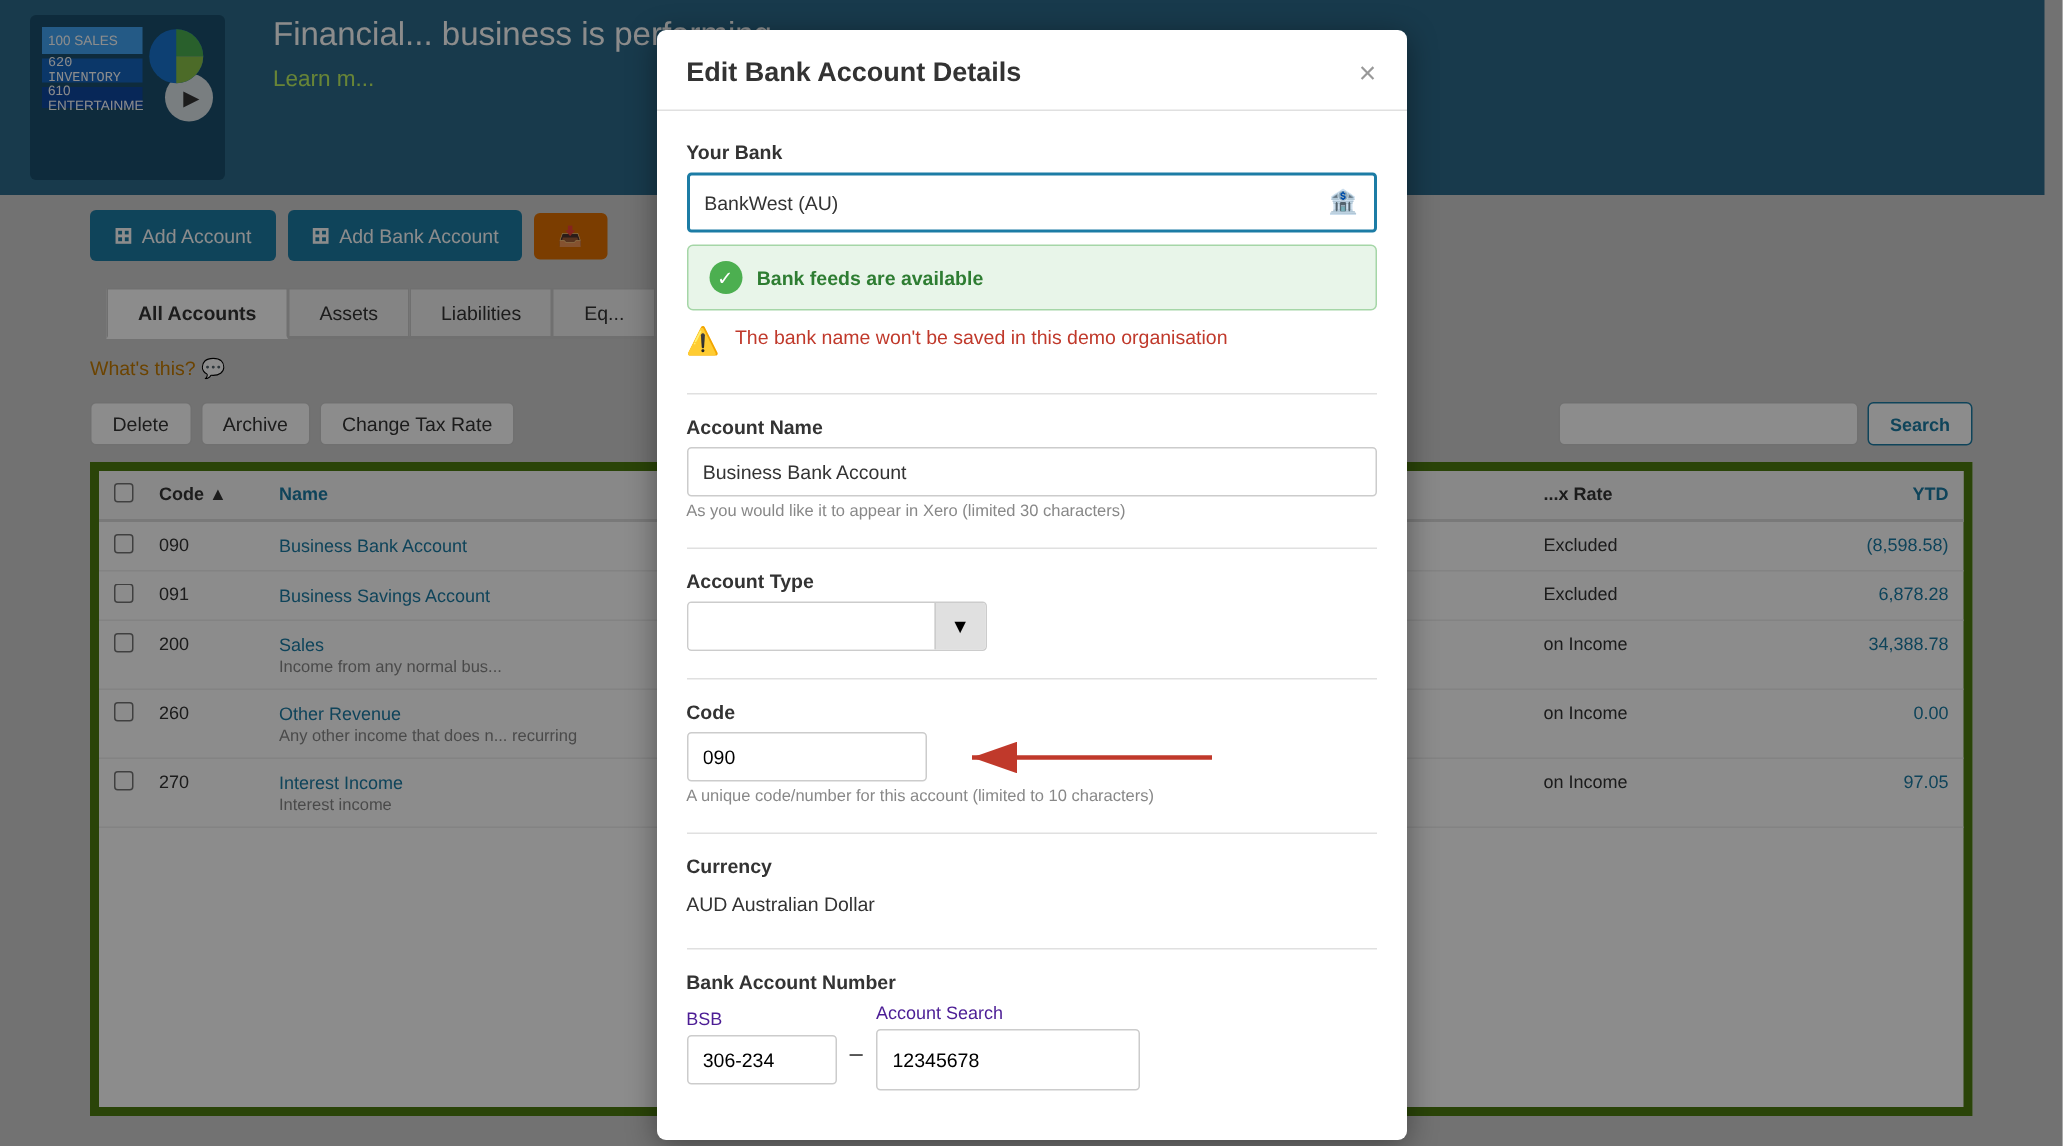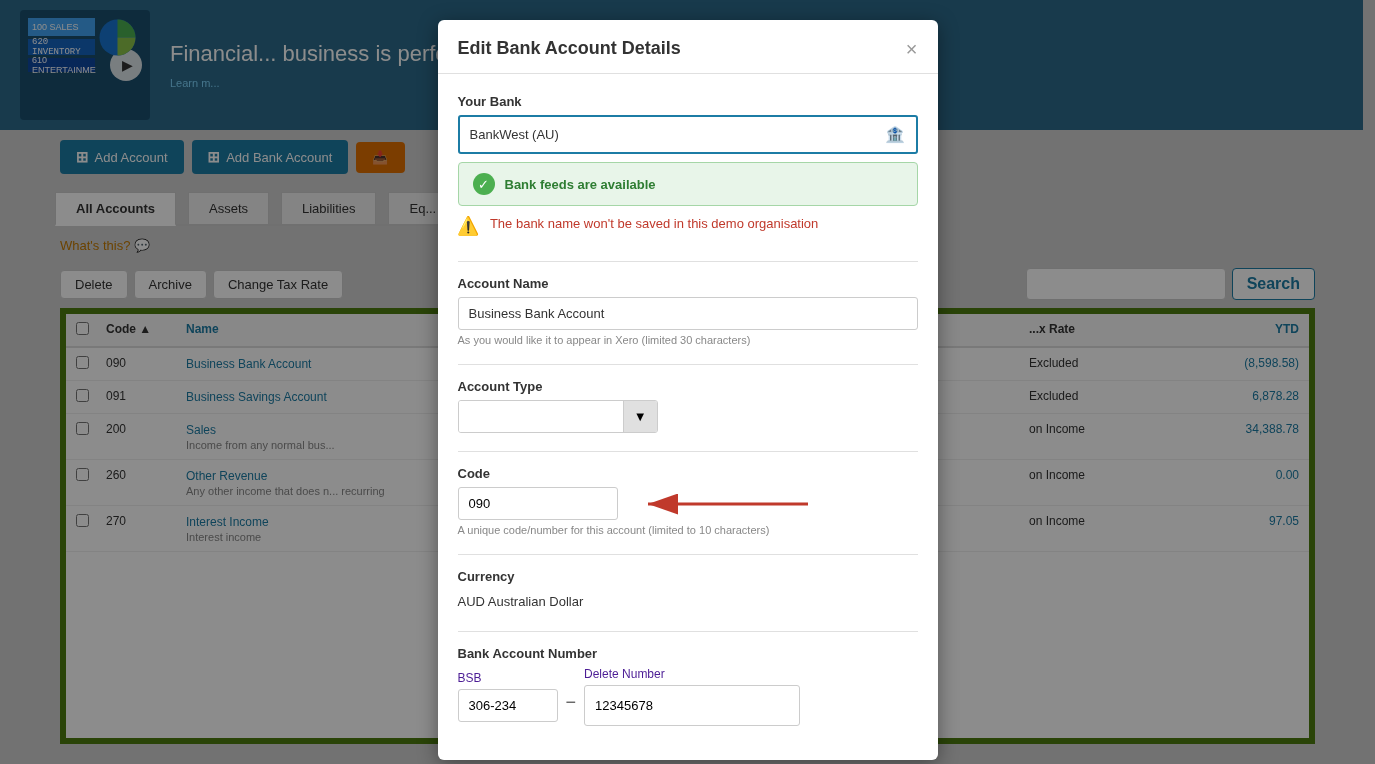--- a/index.html
+++ b/index.html
@@ -21,23 +21,22 @@
       filter: brightness(0.85);
     }
 
     
     .top-banner {
       position: absolute;
       top: 0; left: 0; right: 12px;
       height: 130px;
       background: #2d6b8a;
       display: flex;
-      align-items: center;
       padding: 10px 20px;
-      gap: 20px;
+      gap: 32px;
     }
 
     .banner-graphic {
       width: 130px;
       height: 110px;
       background: #1a4f6e;
       border-radius: 4px;
       display: flex;
       align-items: center;
       justify-content: center;
@@ -52,22 +51,22 @@
     }
 
     .banner-text h2 {
       font-size: 22px;
       font-weight: normal;
       color: white;
       margin-bottom: 8px;
     }
 
     .banner-text a {
-      color: #7dd3fc;
-      font-size: 11px;
+      color: #bef264;
+      font-size: 15px;
       text-decoration: none;
     }
 
     
     .toolbar {
       position: absolute;
       top: 140px;
       left: 60px;
       display: flex;
       gap: 8px;
@@ -84,23 +83,23 @@
       font-size: 13px;
       display: flex;
       align-items: center;
       gap: 6px;
     }
 
     
     .tabs {
       position: absolute;
       top: 192px;
-      left: 55px;
-      display: flex;
-      gap: 12px;
+      left: 71px;
+      display: flex;
+      gap: 0;
       border-bottom: 2px solid #ccc;
     }
 
     .tab {
       padding: 8px 20px;
       cursor: pointer;
       font-size: 13px;
       color: #333;
       border: 1px solid #ccc;
       border-bottom: none;
@@ -162,21 +161,21 @@
       font-size: 13px;
     }
 
     .btn-search {
       background: white;
       border: 1px solid #1c7ca5;
       color: #1c7ca5;
       padding: 6px 14px;
       border-radius: 4px;
       cursor: pointer;
-      font-size: 16px;
+      font-size: 12px;
       font-weight: bold;
     }
 
     
     .accounts-table {
       position: absolute;
       top: 308px;
       left: 60px;
       right: 60px;
       bottom: 20px;
@@ -418,21 +417,21 @@
 
     .bsb-input {
       width: 100px;
       border: 1px solid #ccc;
       padding: 8px 10px;
       border-radius: 3px;
       font-size: 13px;
     }
 
     .account-num-input {
-      width: 216px;
+      width: 176px;
       border: 1px solid #ccc;
       padding: 12px 10px;
       border-radius: 3px;
       font-size: 13px;
     }
 
     .bsb-label, .acct-label {
       font-size: 12px;
       color: #4c1d95;
       margin-bottom: 4px;
@@ -695,21 +694,21 @@
 
       <div class="form-section">
         <label class="form-label">Bank Account Number</label>
         <div class="bsb-account-row">
           <div class="bsb-group">
             <div class="bsb-label">BSB</div>
             <input type="text" class="bsb-input" value="306-234" style="">
           </div>
           <span class="dash">−</span>
           <div class="acct-group">
-            <div class="acct-label">Delete Number</div>
+            <div class="acct-label">Account Search</div>
             <input type="text" class="account-num-input" value="12345678" style="">
           </div>
         </div>
       </div>
 
     </div>
   </div>
 </div>
 
 </body></html>

